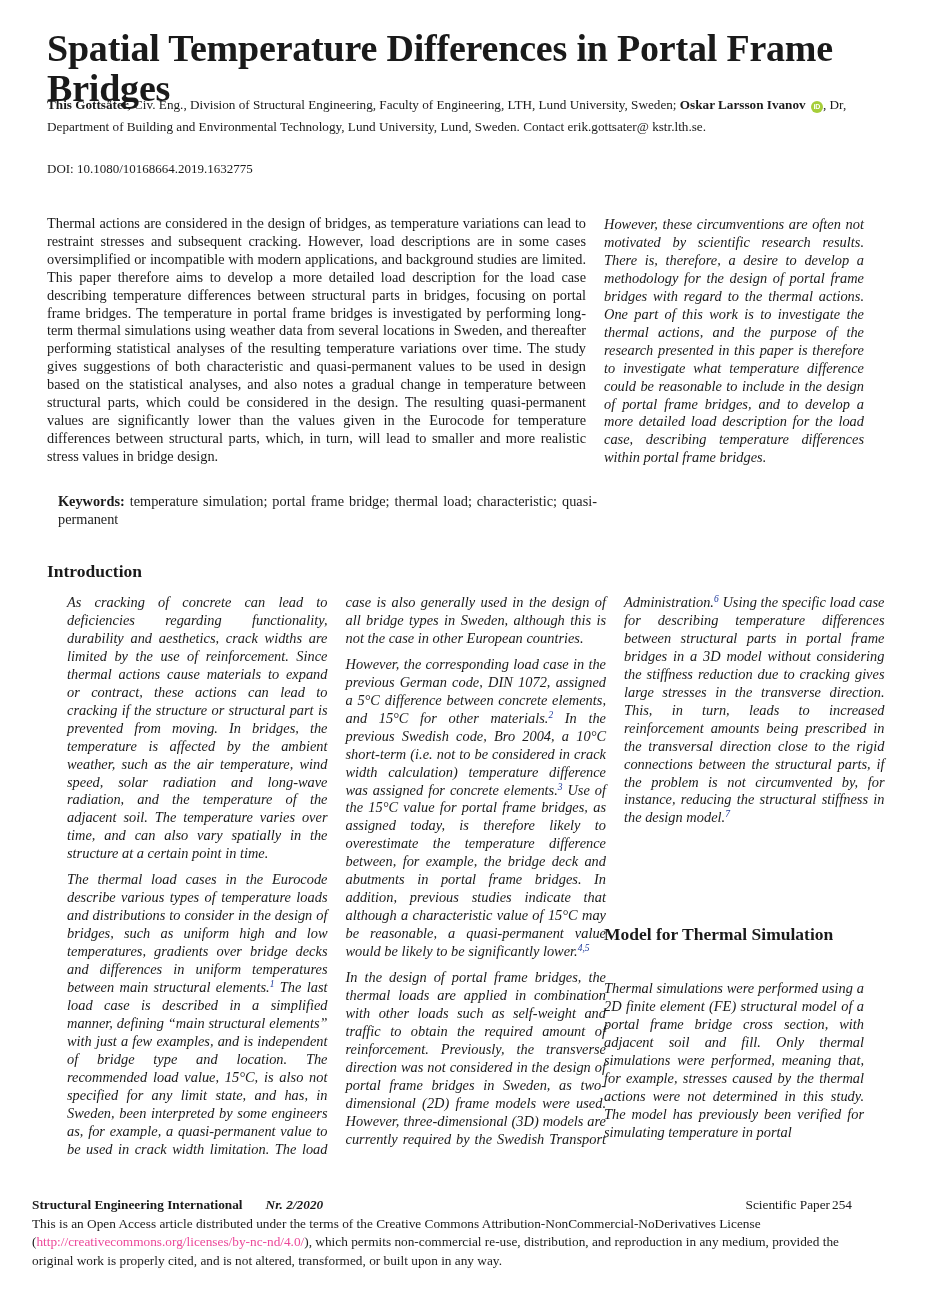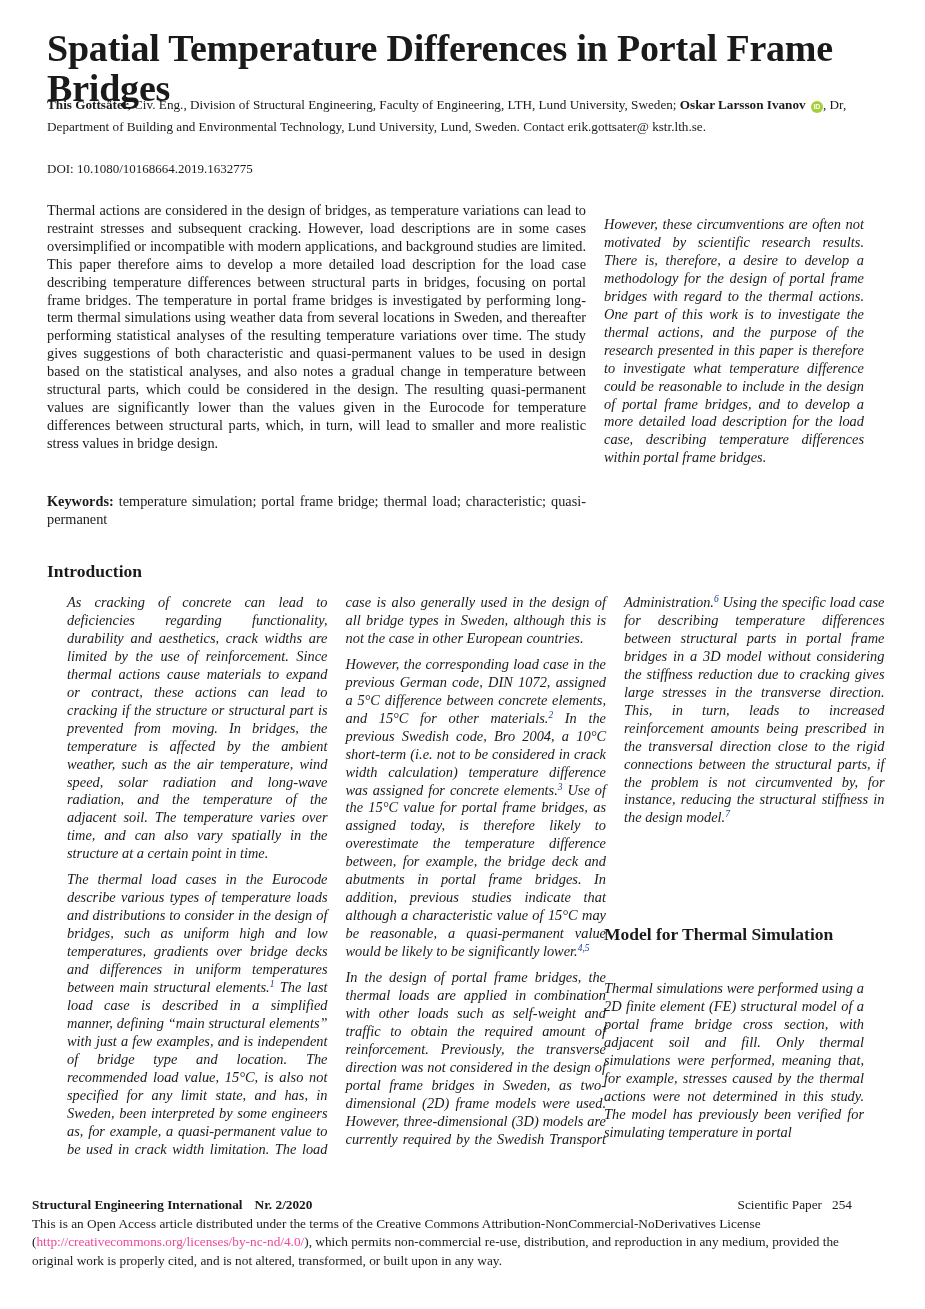--- a/index.html
+++ b/index.html
@@ -19,46 +19,46 @@
   .authors b { font-weight: bold; }
   .orcid {
     display: inline-block; width: 12px; height: 12px; border-radius: 50%;
     background: #a6ce39; color: #fff; font-size: 7px; font-weight: bold;
     text-align: center; line-height: 12px; vertical-align: 0px;
     font-family: "Liberation Sans", sans-serif; margin-left: 2px;
   }
   .doi { position: absolute; left: 47px; top: 160px; font-size: 13px; line-height: 18px; }
 
   .abstract {
-    position: absolute; left: 47px; top: 202px; width: 539px;
+    position: absolute; left: 47px; top: 215px; width: 539px;
     font-size: 14.3px; line-height: 17.9px; text-align: justify;
   }
   .keywords {
-    position: absolute; left: 47px; top: 493px; width: 539px;
+    position: absolute; left: 58px; top: 493px; width: 539px;
     font-size: 14.3px; line-height: 17.9px; text-align: justify;
   }
   .keywords b { font-weight: bold; }
 
   .col { position: absolute; width: 260px; font-size: 14.4px; line-height: 17.95px; text-align: justify; }
   .col p { margin: 0 0 8px 0; font-style: italic; }
   .col3a { left: 604px; top: 216px; }
   .col3b { left: 604px; top: 980px; }
   .h2 {
     position: absolute; font-size: 17.5px; font-weight: bold; line-height: 21px;
     font-family: "Liberation Serif", serif;
   }
   .h-intro { left: 47px; top: 561px; }
   .h-model { left: 604px; top: 924px; width: 260px; }
   sup.ref { color: #1f3a9a; font-size: 9.5px; vertical-align: 5px; line-height: 0; }
 
   .footer { position: absolute; left: 32px; top: 1196px; width: 820px; font-size: 13.3px; line-height: 18.6px; }
   .footer .journal { font-weight: bold; }
-  .footer .issue { font-weight: bold; margin-left: 12px; }
+  .footer .issue { font-weight: bold; margin-left: 23px; font-style: italic; }
   .footer .right { position: absolute; right: 0; top: 0; }
-  .footer .right .pg { margin-left: 10px; }
+  .footer .right .pg { margin-left: 2px; }
   .footer a { color: #ec4899; text-decoration: none; }
 </style>
 </head>
 <body>
 
 <div class="title">Spatial Temperature Differences in Portal Frame Bridges</div>
 
 <div class="authors">
   <b>This Gottsäter,</b><span> Civ. Eng., Division of Structural Engineering, Faculty of Engineering, LTH, Lund University, Sweden; </span><b>Oskar Larsson Ivanov</b> <span class="orcid">iD</span><span>, Dr, Department of Building and Environmental Technology, Lund University, Lund, Sweden. Contact erik.gottsater@ kstr.lth.se.</span>
 </div>

